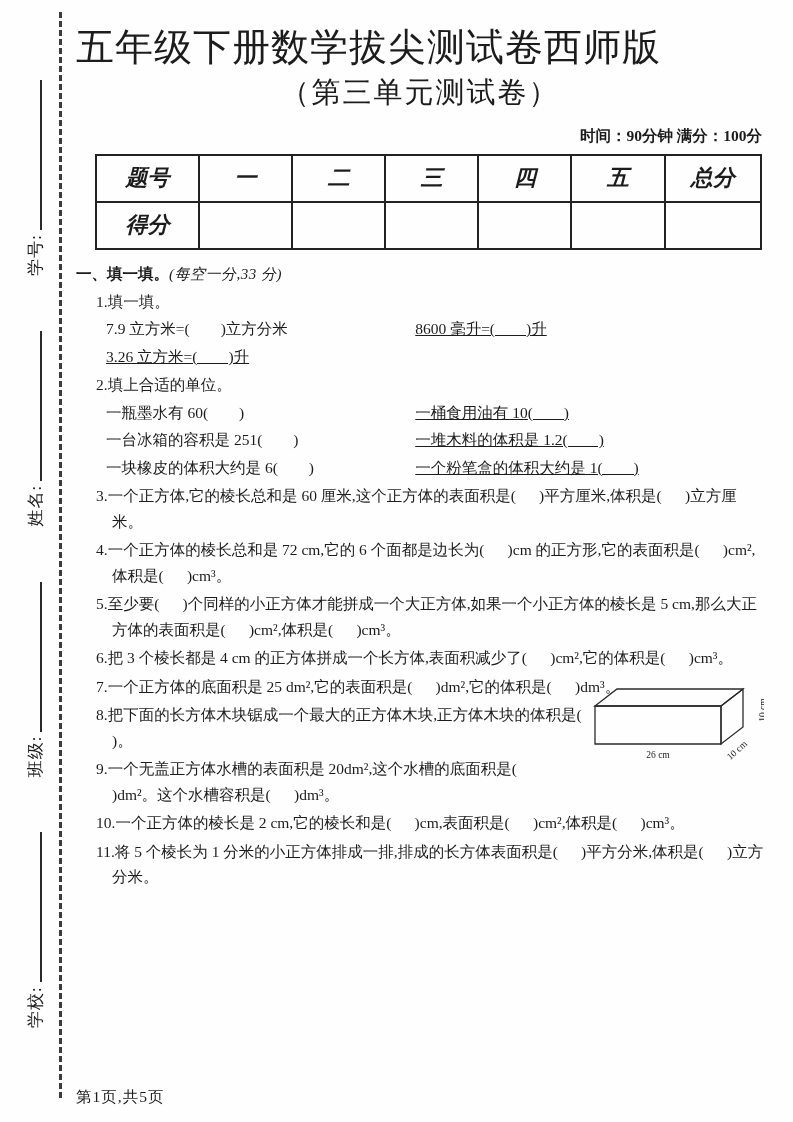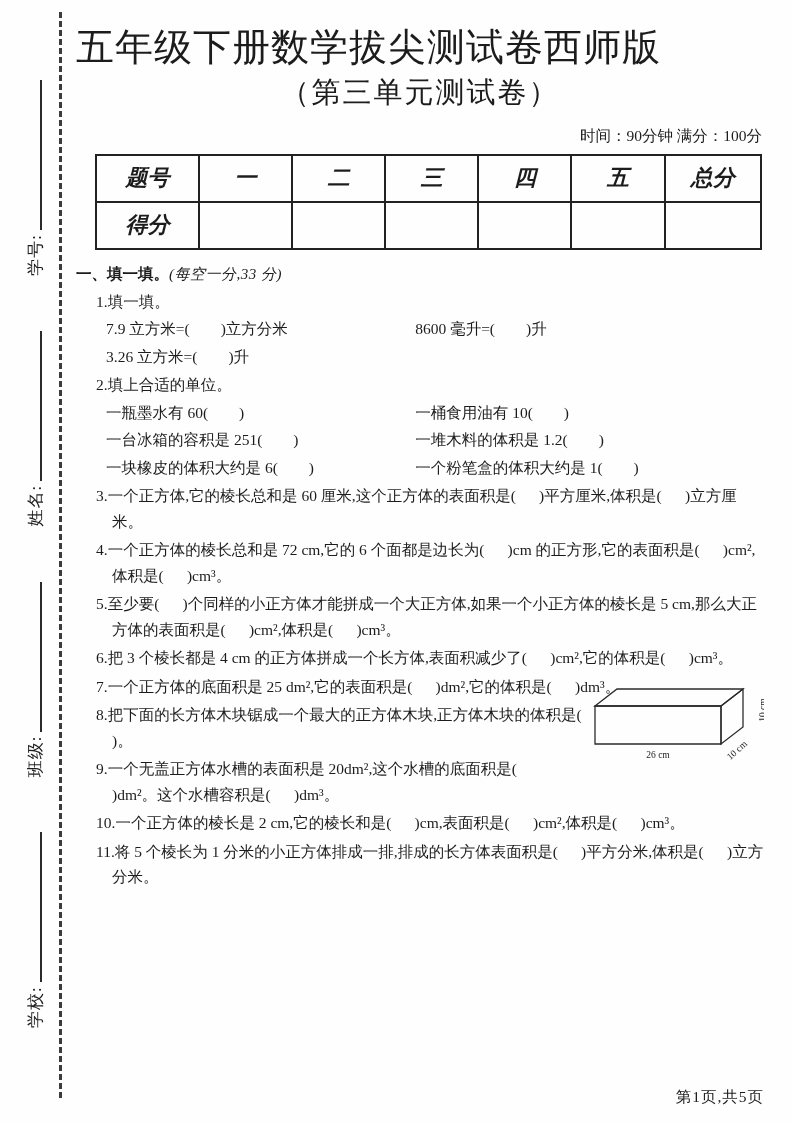--- a/index.html
+++ b/index.html
@@ -22,21 +22,21 @@
   }
   .sfield { white-space:nowrap; }
   .sline {
     display:inline-block; width:150px; height:1px;
     border-bottom:2px solid #2a2a2a; vertical-align:-1px; margin-left:4px;
   }
 
   .content { position:absolute; left:76px; top:0; width:688px; }
   .title   { text-align:left; font-size:38px; line-height:1.15; margin-top:26px; letter-spacing:1px; white-space:nowrap; }
   .subtitle{ text-align:center; font-size:29px; margin-top:3px; letter-spacing:2px; }
-  .info    { text-align:right; font-size:15.5px; margin-top:13px; padding-right:2px; }
+  .info    { text-align:right; font-size:15.5px; margin-top:13px; padding-right:2px;font-weight:bold; }
 
   table.score { border-collapse:collapse; table-layout:fixed; width:667px; margin:7px 0 0 19px;font-style:italic; }
   table.score th, table.score td {
     border:2px solid #222; height:45px; text-align:center;
     font-size:22px; padding:0;
   }
   table.score th { font-weight:700; }
   table.score td.lbl { font-weight:700; }
   col.c-first { width:15.5%; } col.c-mid { width:14%; } col.c-last { width:14.5%; }
 
@@ -45,27 +45,27 @@
 
   .qlist { margin-top:4px; }
   .q {
     font-size:15.5px; line-height:25.5px; margin-top:3px;
     padding-left:36px; text-indent:-16px; white-space:pre-wrap;
   }
   .pair-row {
     display:flex; padding-left:30px; font-size:15.5px; line-height:25.5px;
     white-space:pre-wrap; margin-top:2px;
   }
-  .pair-row .c1 { width:47%; } .pair-row .c2 { flex:1; }
+  .pair-row .c1 { width:47%; } .pair-row .c2 { flex:1;text-decoration:underline; }
 
   .cuboid { float:right; margin:-20px 0 0 8px; }
   .cuboid text { font-size:9.5px; fill:#222; font-family:"Liberation Serif",serif; }
   .cuboid path, .cuboid polygon { fill:none; stroke:#2b2b2b; stroke-width:1.3; stroke-linejoin:miter; }
 
-  .footer { position:absolute; left:76px; bottom:14px; width:688px; text-align:right; font-size:15.5px; letter-spacing:1px; }
+  .footer { position:absolute; left:76px; bottom:14px; width:688px; text-align:left; font-size:15.5px; letter-spacing:1px; }
 </style>
 </head>
 <body>
 
 <div class="page">
 
   <div class="binding-line"></div>
 
   <div class="student-strip">
     <span class="sfield"><span>学校:</span><span class="sline"></span></span>

